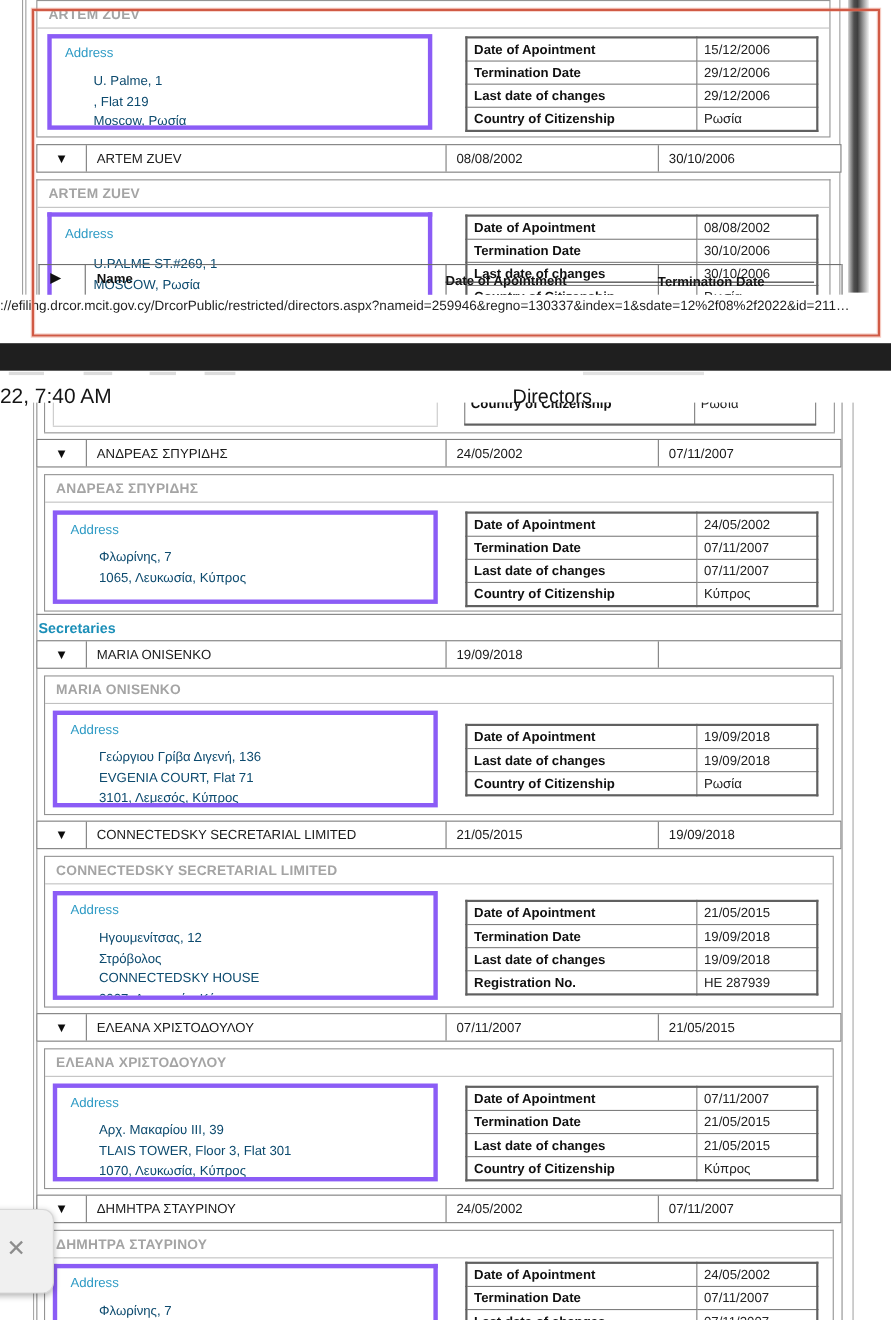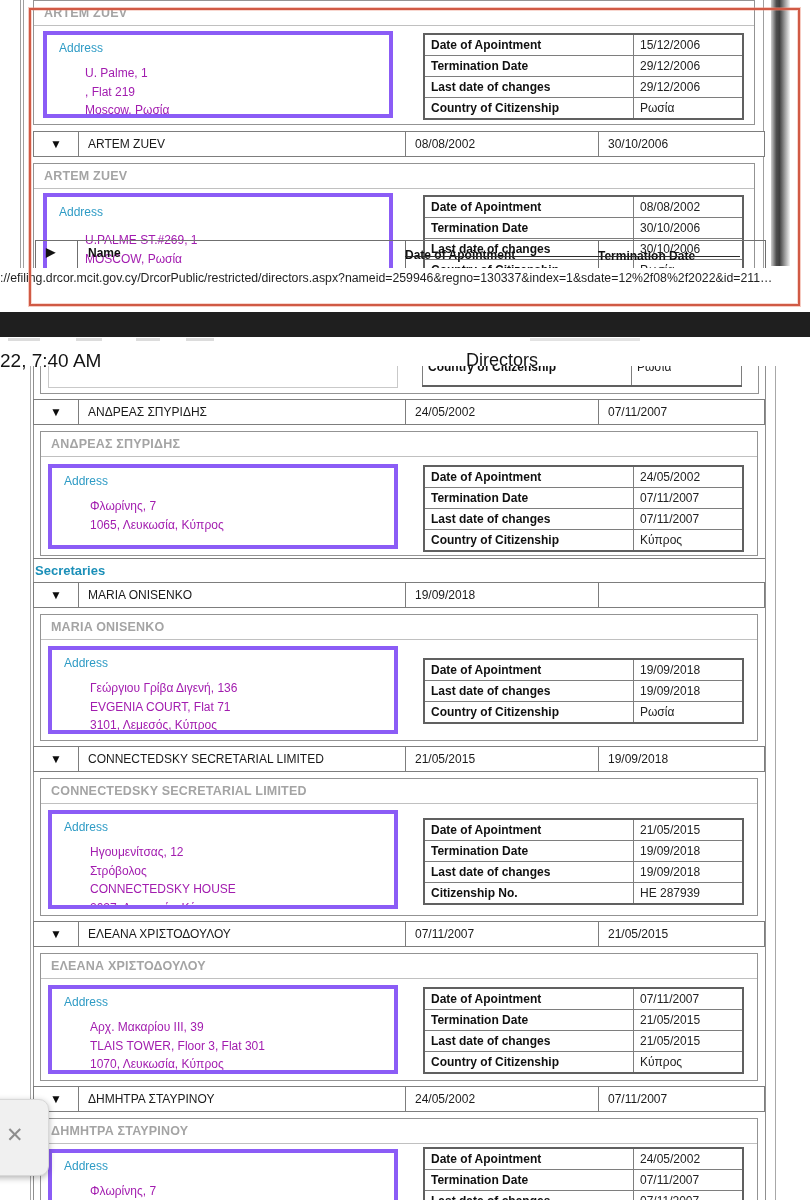--- a/index.html
+++ b/index.html
@@ -18,21 +18,21 @@
   .row .arr{justify-content:center;padding:0;font-size:12px;color:#0c0c0c;}
   
   .fs{position:absolute;border:1px solid #939393;background:#fff;box-sizing:border-box;}
   .fs .lg{height:24px;line-height:24px;padding-left:10px;font-weight:bold;font-size:12.5px;
        color:#a4a4a4;border-bottom:1px solid #c0c0c0;letter-spacing:.2px;white-space:nowrap;}
   .fs .bd{position:relative;}
   .addr{position:absolute;border:4px solid #8b5cf6;background:#fff;box-sizing:border-box;
        padding:6px 0 0 12px;overflow:hidden;}
   .addr .lnk{color:#2e9bc5;font-size:12px;}
   .addr .lines{margin:9px 0 0 26px;}
-  .addr .line{font-size:12px;color:#a21caf;line-height:18.5px;white-space:nowrap;}
+  .addr .line{font-size:12px;color:#0c4a6e;line-height:18.5px;white-space:nowrap;}
   table.dt{position:absolute;border-collapse:collapse;border:2px solid #606060;background:#fff;}
   table.dt td{border:1px solid #7e7e7e;font-size:12px;height:20px;padding:0 6px;white-space:nowrap;}
   table.dt td.l{width:196px;font-weight:bold;color:#101010;}
   table.dt td.v{width:96px;color:#222;}
   .sechead{position:absolute;left:33px;width:732px;height:24px;border-top:1px solid #7d7d7d;
        box-sizing:border-box;font-size:13px;font-weight:bold;color:#1b8fb8;line-height:24px;padding-left:2px;}
   .btxt{position:absolute;font-size:12px;font-weight:bold;color:#111;white-space:nowrap;}
   .clipTxt{position:absolute;height:14px;overflow:hidden;}
   .clipTxt span{display:block;margin-top:-6px;font-size:12px;white-space:nowrap;}
 </style>
@@ -276,21 +276,21 @@
             </tr>
         <tr>
               <td class="l">Termination Date</td>
               <td class="v">19/09/2018</td>
             </tr>
         <tr>
               <td class="l">Last date of changes</td>
               <td class="v">19/09/2018</td>
             </tr>
         <tr>
-              <td class="l">Citizenship No.</td>
+              <td class="l">Registration No.</td>
               <td class="v">HE 287939</td>
             </tr>
       </tbody>
         </table>
     </div>
   </div>
 
   <div class="row" style="top:921px">
     <div class="arr">▼</div>
     <div>ΕΛΕΑΝΑ ΧΡΙΣΤΟΔΟΥΛΟΥ</div>

